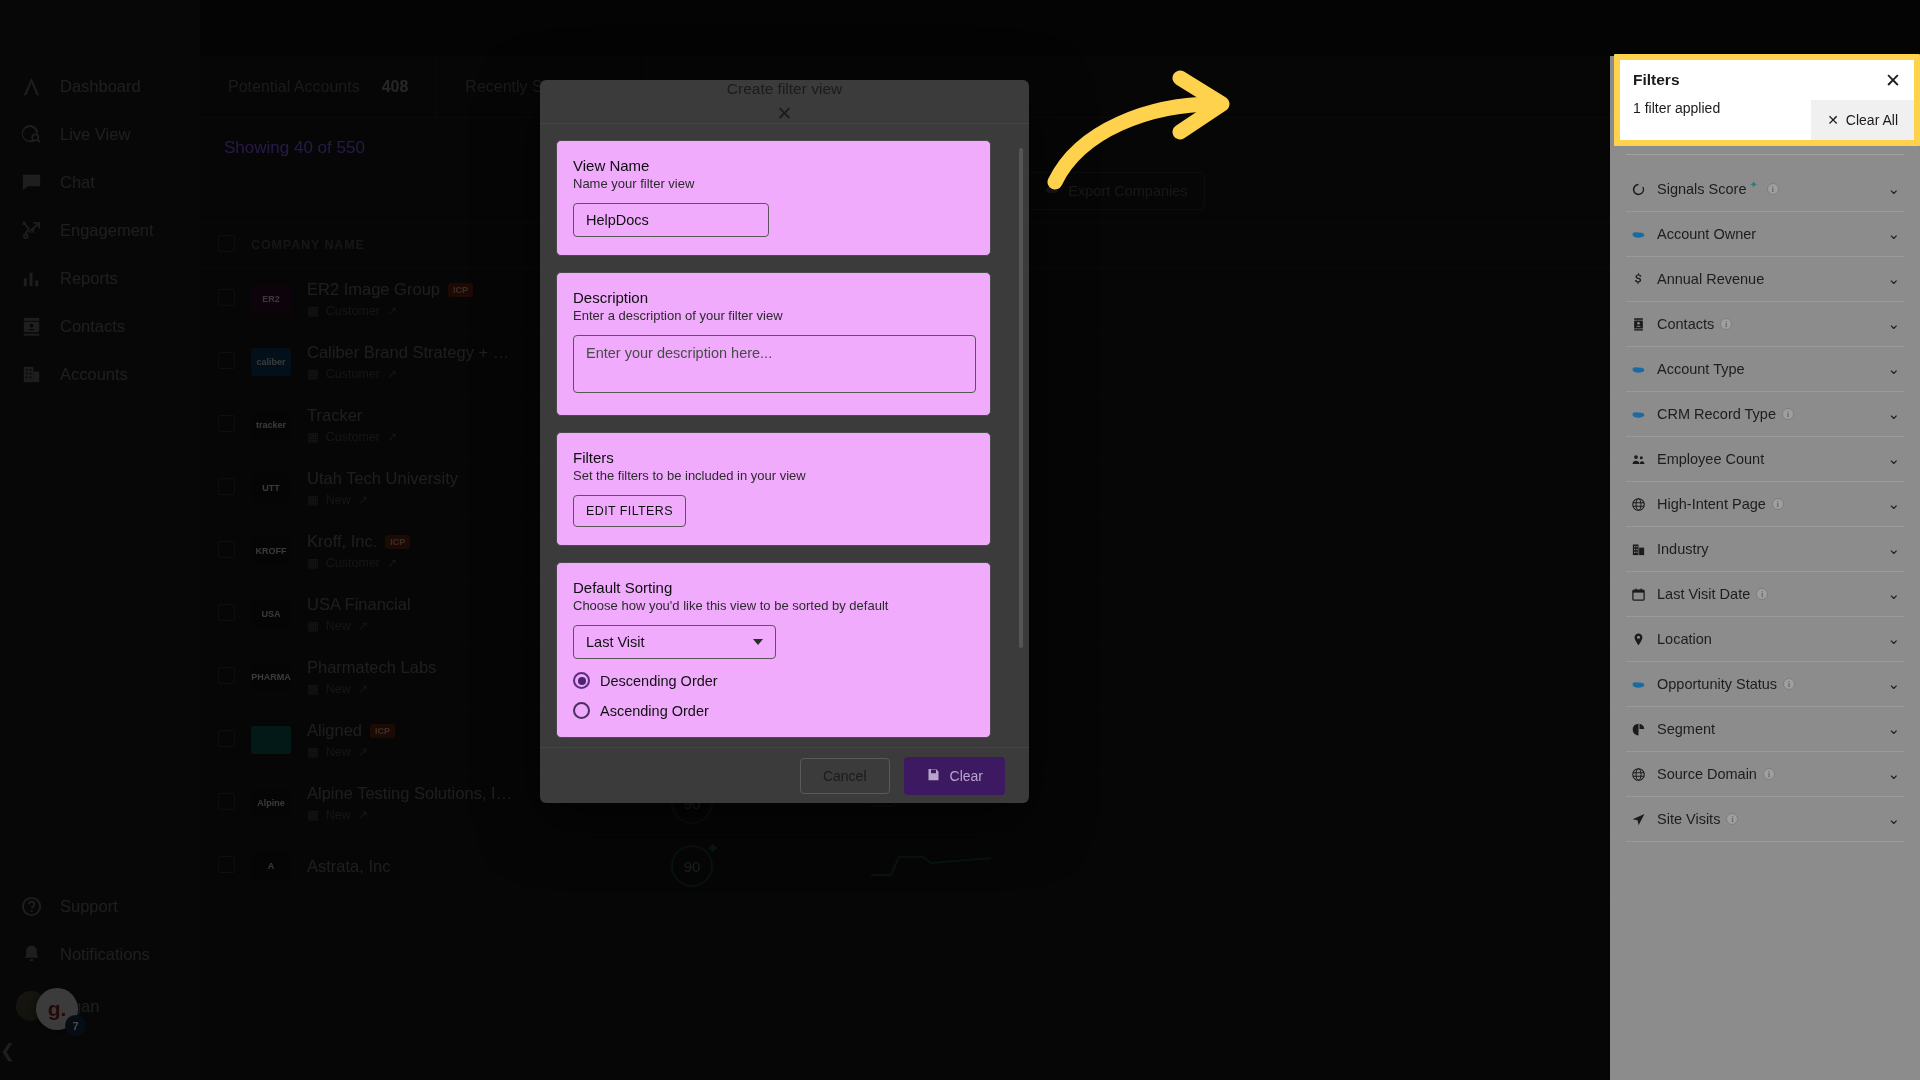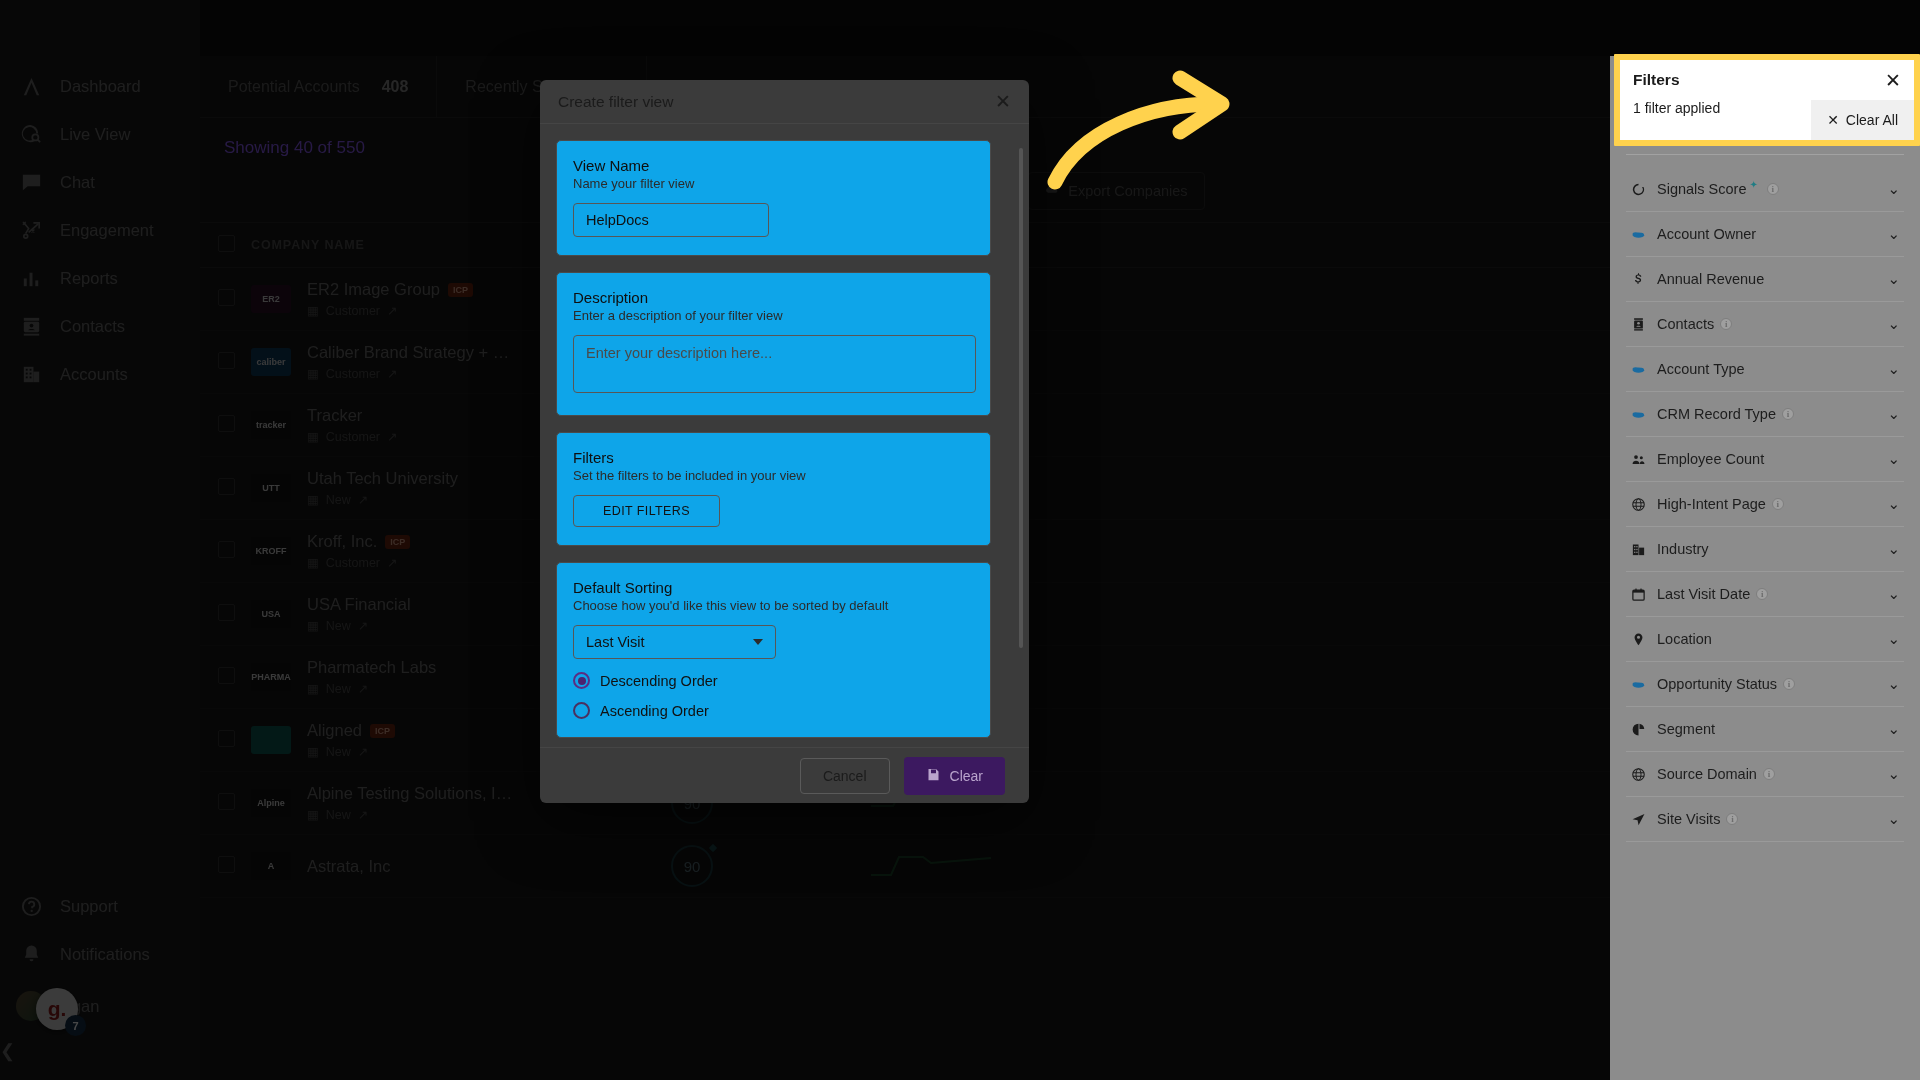--- a/index.html
+++ b/index.html
@@ -120,47 +120,47 @@
   .modal {
     position: absolute; left: 540px; top: 80px;
     width: 489px; height: 723px;
     background: #3b3b3b; border-radius: 6px;
     z-index: 45; display: flex; flex-direction: column;
     box-shadow: 0 18px 60px rgba(0,0,0,0.6);
     color: #121212;
   }
   .modal-head {
     height: 44px; display: flex; align-items: center; justify-content: space-between;
-    padding: 0 18px; border-bottom: 1px solid #454545;
+    padding: 0 18px; border-bottom: 1px solid #454545; flex-direction: column;
   }
   .modal-title { font-size: 15.5px; color: #1b1b1b; }
   .modal-x { font-size: 19px; color: #1b1b1b; cursor: pointer; line-height: 1; }
   .modal-body { flex: 1; overflow: hidden; padding: 16px 28px 0 16px; position: relative; }
   .m-scroll { height: 100%; overflow: hidden; padding-right: 10px;}
   .fieldset {
     border: 1px solid #4a4a4a; border-radius: 5px;
     padding: 16px 16px 18px; margin-bottom: 16px;
-    background: #0ea5e9;
+    background: #f0abfc;
   }
   .f-label { font-size: 15px; color: #0e0e0e; margin-bottom: 2px; }
   .f-help { font-size: 13px; color: #2b2b2b; margin-bottom: 12px; }
   .txt-input {
     width: 196px; height: 34px; border: 1px solid #575757; border-radius: 4px;
     background: transparent; color: #101010; font-size: 14.5px;
     padding: 0 12px; font-family: "Liberation Sans", sans-serif;
   }
   .txt-area {
     width: 403px; height: 58px; border: 1px solid #575757; border-radius: 4px;
     background: transparent; color: #101010; font-size: 14.5px;
     padding: 9px 12px; resize: none; font-family: "Liberation Sans", sans-serif;
   }
   .txt-input::placeholder, .txt-area::placeholder { color: #4a4a4a; }
   .ghost-btn {
     border: 1px solid #575757; border-radius: 4px; background: transparent;
-    padding: 8px 29px; font-size: 12.5px; letter-spacing: .4px; color: #111;
+    padding: 8px 12px; font-size: 12.5px; letter-spacing: .4px; color: #111;
     cursor: pointer; font-family: "Liberation Sans", sans-serif;
   }
   .sel-box {
     width: 203px; height: 34px; border: 1px solid #575757; border-radius: 4px;
     display: flex; align-items: center; justify-content: space-between;
     padding: 0 12px; font-size: 14.5px; color: #111; cursor: pointer;
   }
   .caret { width: 0; height: 0; border-left: 5px solid transparent; border-right: 5px solid transparent; border-top: 6px solid #2c2c2c; }
   .radio-row { display: flex; align-items: center; gap: 10px; margin-top: 13px; font-size: 14.5px; color: #111; cursor: pointer; }
   .radio {

